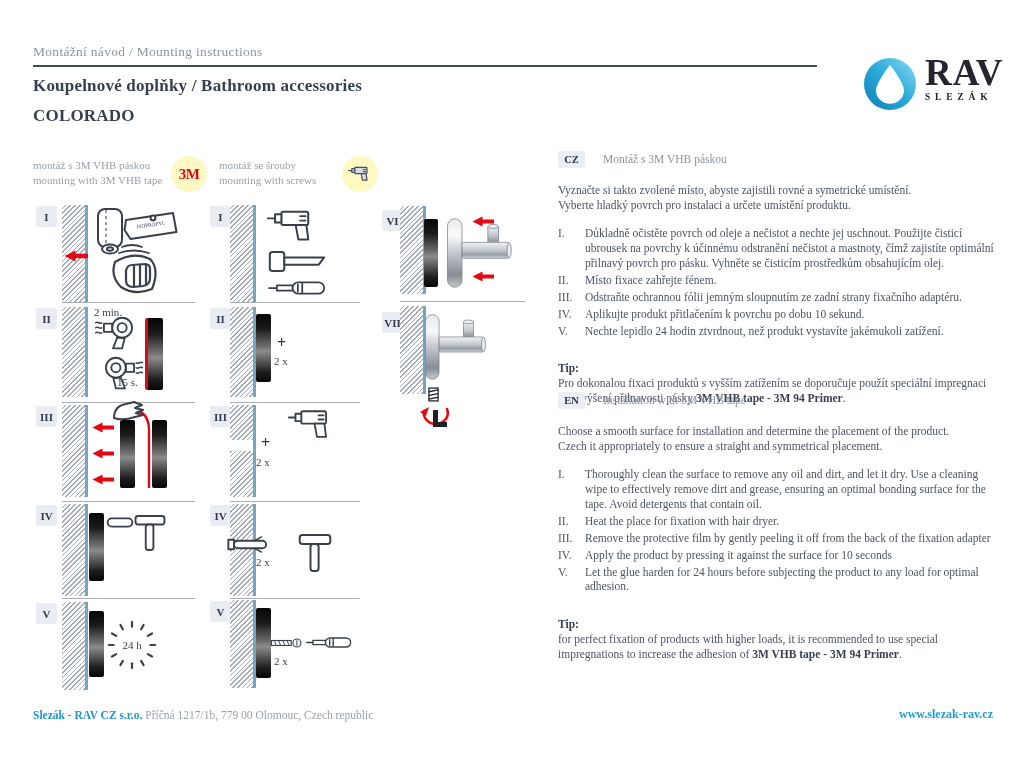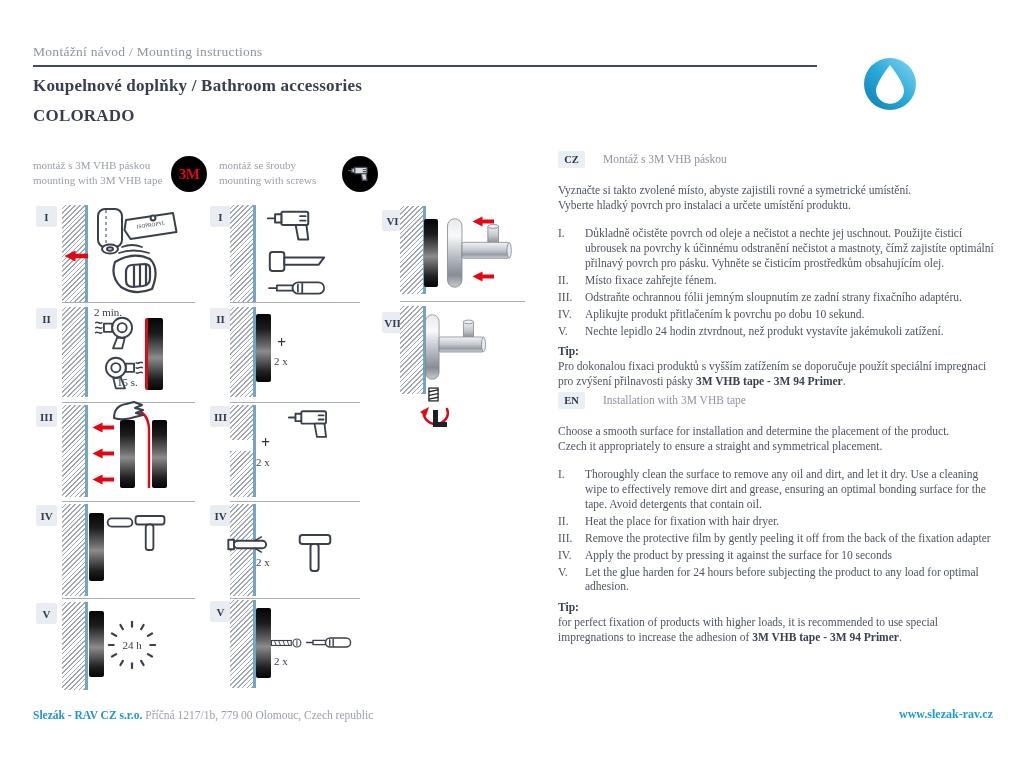--- a/index.html
+++ b/index.html
@@ -8,21 +8,21 @@
   
   .subtitle{position:absolute;left:33px;top:44px;font-size:13.5px;letter-spacing:.3px;color:#8d95a4}
   .hrule{position:absolute;left:33px;top:65px;width:784px;height:2px;background:#434b5c}
   .title{position:absolute;left:33px;font-size:17px;font-weight:bold;color:#363e4f;letter-spacing:.2px}
   
   .logo{position:absolute;left:862px;top:56px;display:flex;gap:7px;align-items:flex-start}
   .logo-brand{font-size:37px;font-weight:800;line-height:34px;color:#23252f;letter-spacing:1px}
   .logo-sub{font-size:9.5px;font-weight:bold;letter-spacing:4.8px;color:#23252f;margin-top:2px}
   
   .mtitle{position:absolute;font-size:11px;line-height:15px;color:#99a0ab}
-  .badge-circle{position:absolute;width:36px;height:36px;border-radius:50%;background:#000000;
+  .badge-circle{position:absolute;width:36px;height:36px;border-radius:50%;background:#fef9c3;
         display:flex;align-items:center;justify-content:center}
   .badge-3m{color:#e30613;font-weight:800;font-size:15px;letter-spacing:-.5px}
   
   .stepno{position:absolute;width:21px;height:21px;background:#e9edf3;color:#333b4a;font-size:11px;
         font-weight:bold;display:flex;align-items:center;justify-content:center;border-radius:2px}
   .wall{position:absolute;width:23px;background:repeating-linear-gradient(135deg,#fff 0 2.2px,#a2a9b2 2.2px 3.4px);
         border-right:3px solid #74a6c4}
   .wallhole{position:absolute;background:#fff}
   .sep{position:absolute;height:1px;background:#a9aeb6}
   .adpt{position:absolute;background:linear-gradient(180deg,#050505 0%,#1c1c1c 22%,#6f6f6f 48%,#8c8c8c 55%,#1f1f1f 85%,#050505 100%);border-radius:2px}
@@ -38,21 +38,21 @@
   .langblock{position:absolute;left:558px;width:436px;font-size:11.5px;line-height:1.3;color:#4d5464}
   .lang-head{display:flex;align-items:center;gap:18px}
   .langbadge{width:27px;height:17px;background:#e9eff5;font-weight:bold;font-size:10.5px;color:#2b3240;
         display:flex;align-items:center;justify-content:center;border-radius:2px}
   .lang-title{font-size:11.5px;color:#8d939e}
   .intro{margin-top:15px}
   .ilist{margin-top:13px}
   .li{display:flex;margin-bottom:2px}
   .li .n{width:27px;flex:none}
   .li .t{flex:1}
-  .tip{margin-top:6px}
+  .tip{margin-top:23px}
   .tip .lbl{font-weight:bold;color:#3a4150}
   .tip b{color:#3a4150}
   
   .footer-left{position:absolute;left:33px;top:709px;font-size:11.5px;color:#9ba1a9}
   .footer-left .co{color:#2095d2;font-weight:bold}
   .footer-right{position:absolute;right:31px;top:707px;font-size:12px;font-weight:bold;color:#1e9cd7}
 </style>
 </head>
 <body>
 
@@ -84,20 +84,24 @@
   <div class="subtitle">Montážní návod / Mounting instructions</div>
   <div class="hrule"></div>
   <div class="title" style="top:76px">Koupelnové doplňky / Bathroom accessories</div>
   <div class="title" style="top:106px">COLORADO</div>
 
   <div class="logo">
     <svg width="56" height="56" viewBox="0 0 56 56">
       <circle cx="28" cy="28" r="26" fill="url(#lg)"></circle>
       <path d="M28 9 C28 9 14 26.5 14 34.5 a14 13.2 0 0 0 28 0 C42 26.5 28 9 28 9 Z" fill="#fff"></path>
     </svg>
+    <div>
+      <div class="logo-brand">RAV</div>
+      <div class="logo-sub">SLEZÁK</div>
+    </div>
   </div>
 
   <div class="mtitle" style="left:33px;top:158px">
     <div>montáž s 3M VHB páskou</div>
     <div>mounting with 3M VHB tape</div>
   </div>
   <div class="badge-circle" style="left:171px;top:156px">
     <span class="badge-3m">3M</span>
   </div>
   <div class="mtitle" style="left:219px;top:158px">

